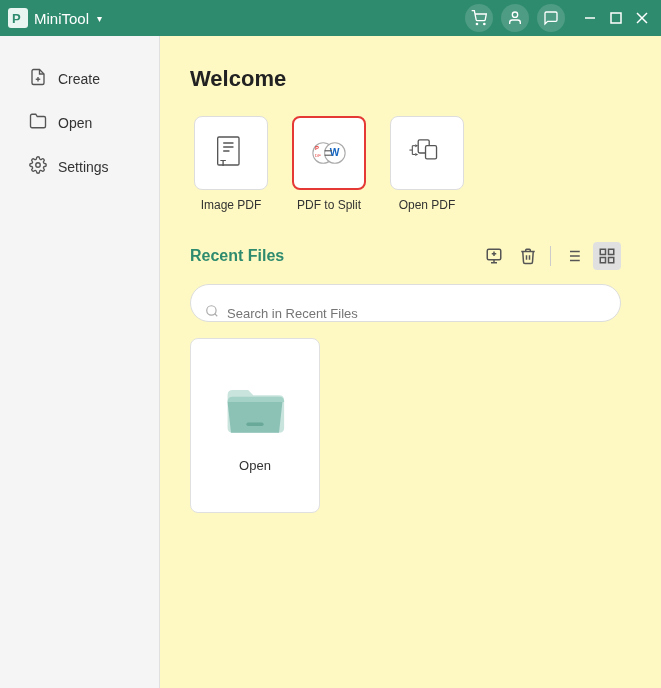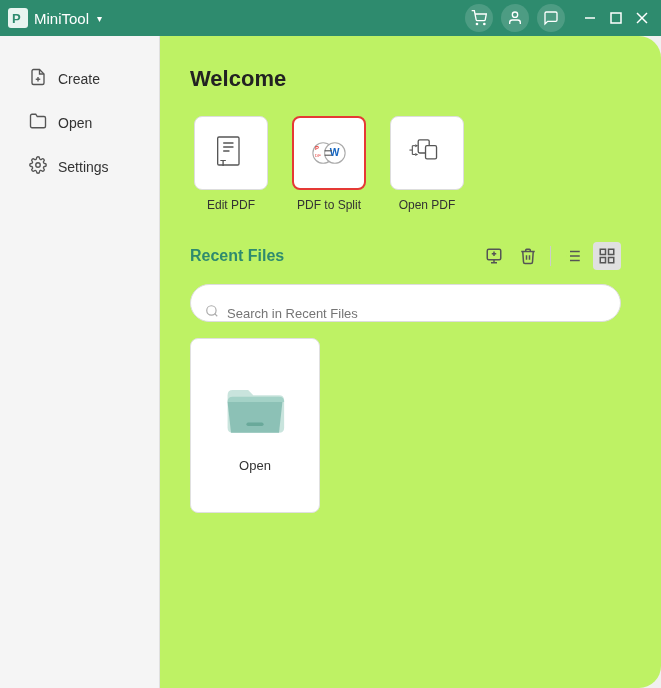--- a/index.html
+++ b/index.html
@@ -85,22 +85,21 @@
       align-items: center;
       justify-content: center;
       border-radius: 3px;
     }
 
     
     .app-body {
       display: flex;
       width: 100%;
       height: calc(688px - 36px);
-      background: #bef264;
-      border-radius: 22px;
+      background: #fef9c3;
     }
 
     
     .sidebar {
       width: 160px;
       height: 100%;
       background: #f5f5f5;
       border-right: 1px solid #e0e0e0;
       padding-top: 20px;
       flex-shrink: 0;
@@ -356,21 +355,21 @@
       <div class="tool-card">
         <div class="tool-card-icon">
           <svg width="40" height="40" viewBox="0 0 60 60" fill="none">
             <rect x="10" y="6" width="32" height="42" rx="2" stroke="#555" stroke-width="2" fill="white"></rect>
             <rect x="18" y="14" width="16" height="2" rx="1" fill="#555"></rect>
             <rect x="18" y="20" width="16" height="2" rx="1" fill="#555"></rect>
             <rect x="18" y="26" width="10" height="2" rx="1" fill="#555"></rect>
             <text x="14" y="50" font-size="14" font-weight="bold" fill="#555">T</text>
           </svg>
         </div>
-        <span class="tool-card-label">Edit PDF</span>
+        <span class="tool-card-label">Image PDF</span>
       </div>
 
       <div class="tool-card">
         <div class="tool-card-icon highlighted">
           <svg width="44" height="44" viewBox="0 0 60 60" fill="none">
 
             <circle cx="22" cy="30" r="14" stroke="#aaa" stroke-width="1.5" fill="white"></circle>
             <circle cx="38" cy="30" r="14" stroke="#aaa" stroke-width="1.5" fill="white"></circle>
 
             <text x="11" y="26" font-size="8" fill="#e53935" font-weight="bold">P</text>

